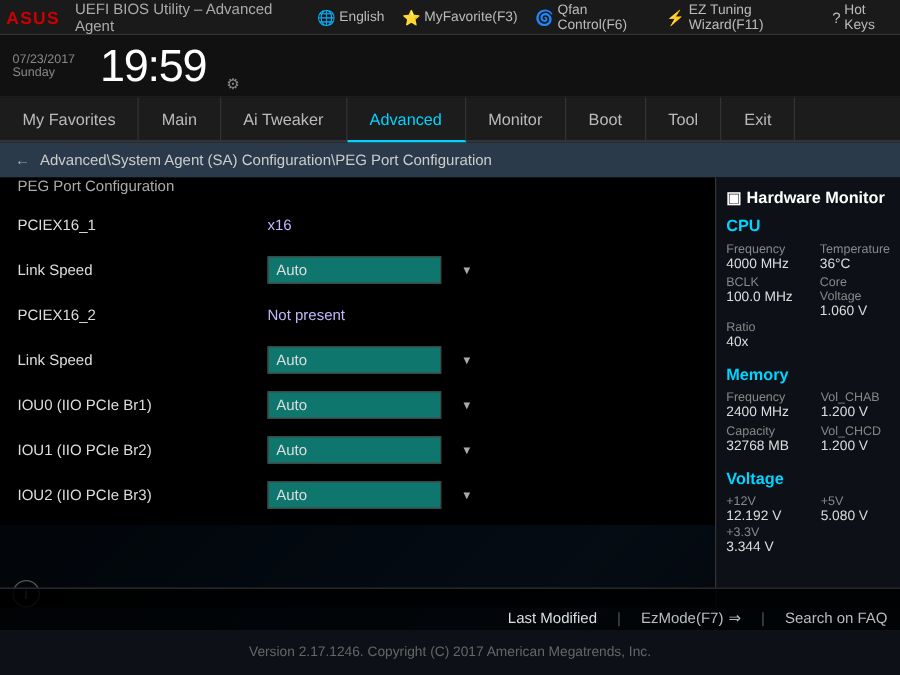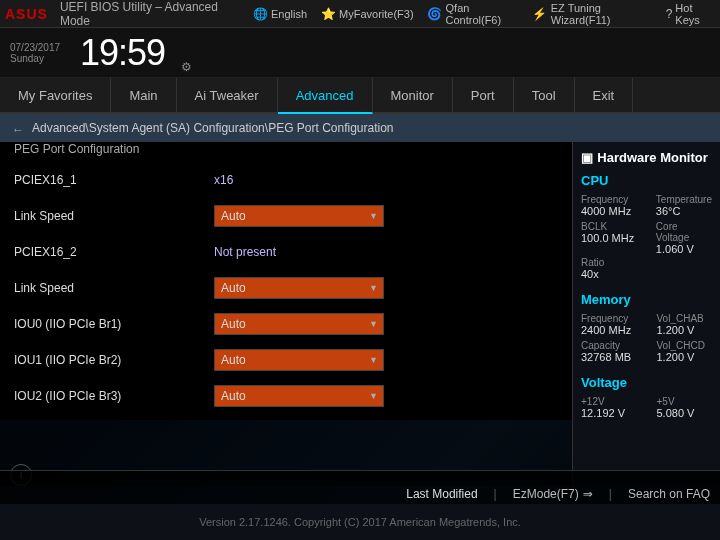--- a/index.html
+++ b/index.html
@@ -183,22 +183,22 @@
       font-size: 12px;
       color: #ddd;
     }
 
     .config-value {
       color: #c4b5fd;
       font-size: 12px;
     }
 
     .config-dropdown {
-      width: 170px;
-      background: #c2410c;
+      width: 139px;
+      background: #0f766e;
       border: 1px solid #444;
       color: #ddd;
       padding: 3px 6px;
       font-size: 12px;
       appearance: none;
       -webkit-appearance: none;
       cursor: pointer;
       position: relative;
     }
 
@@ -339,21 +339,21 @@
       cursor: pointer;
     }
   </style>
 </head>
 <body>
 
 <div class="bg-texture"></div>
 
 <div class="top-bar">
   <span class="asus-logo">ASUS</span>
-  <span class="bios-title">UEFI BIOS Utility – Advanced Mode</span>
+  <span class="bios-title">UEFI BIOS Utility – Advanced Agent</span>
   <div class="top-bar-icons">
     <div class="top-bar-icon-item">
       <span class="icon-sym">🌐</span>
       <span>English</span>
     </div>
     <div class="top-bar-icon-item">
       <span class="icon-sym">⭐</span>
       <span>MyFavorite(F3)</span>
     </div>
     <div class="top-bar-icon-item">
@@ -381,21 +381,21 @@
     <span class="gear-icon">⚙</span>
   </div>
 </div>
 
 <div class="nav-bar">
   <div class="nav-item">My Favorites</div>
   <div class="nav-item">Main</div>
   <div class="nav-item">Ai Tweaker</div>
   <div class="nav-item active">Advanced</div>
   <div class="nav-item">Monitor</div>
-  <div class="nav-item">Port</div>
+  <div class="nav-item">Boot</div>
   <div class="nav-item">Tool</div>
   <div class="nav-item">Exit</div>
 </div>
 
 <div class="breadcrumb-bar">
   <span class="breadcrumb-arrow">← </span>
   <span>Advanced\System Agent (SA) Configuration\PEG Port Configuration</span>
 </div>
 
 <div class="main-area">
@@ -533,20 +533,24 @@
       <div class="hw-grid">
         <div>
           <div class="hw-label">+12V</div>
           <div class="hw-value">12.192 V</div>
         </div>
         <div>
           <div class="hw-label">+5V</div>
           <div class="hw-value">5.080 V</div>
         </div>
       </div>
+      <div class="hw-single">
+        <div class="hw-label">+3.3V</div>
+        <div class="hw-value">3.344 V</div>
+      </div>
     </div>
   </div>
 </div>
 
 <div class="info-icon-area">
   <div class="info-circle">i</div>
 </div>
 
 <div class="bottom-bar">
   <span class="bottom-btn-label">Last Modified</span>

